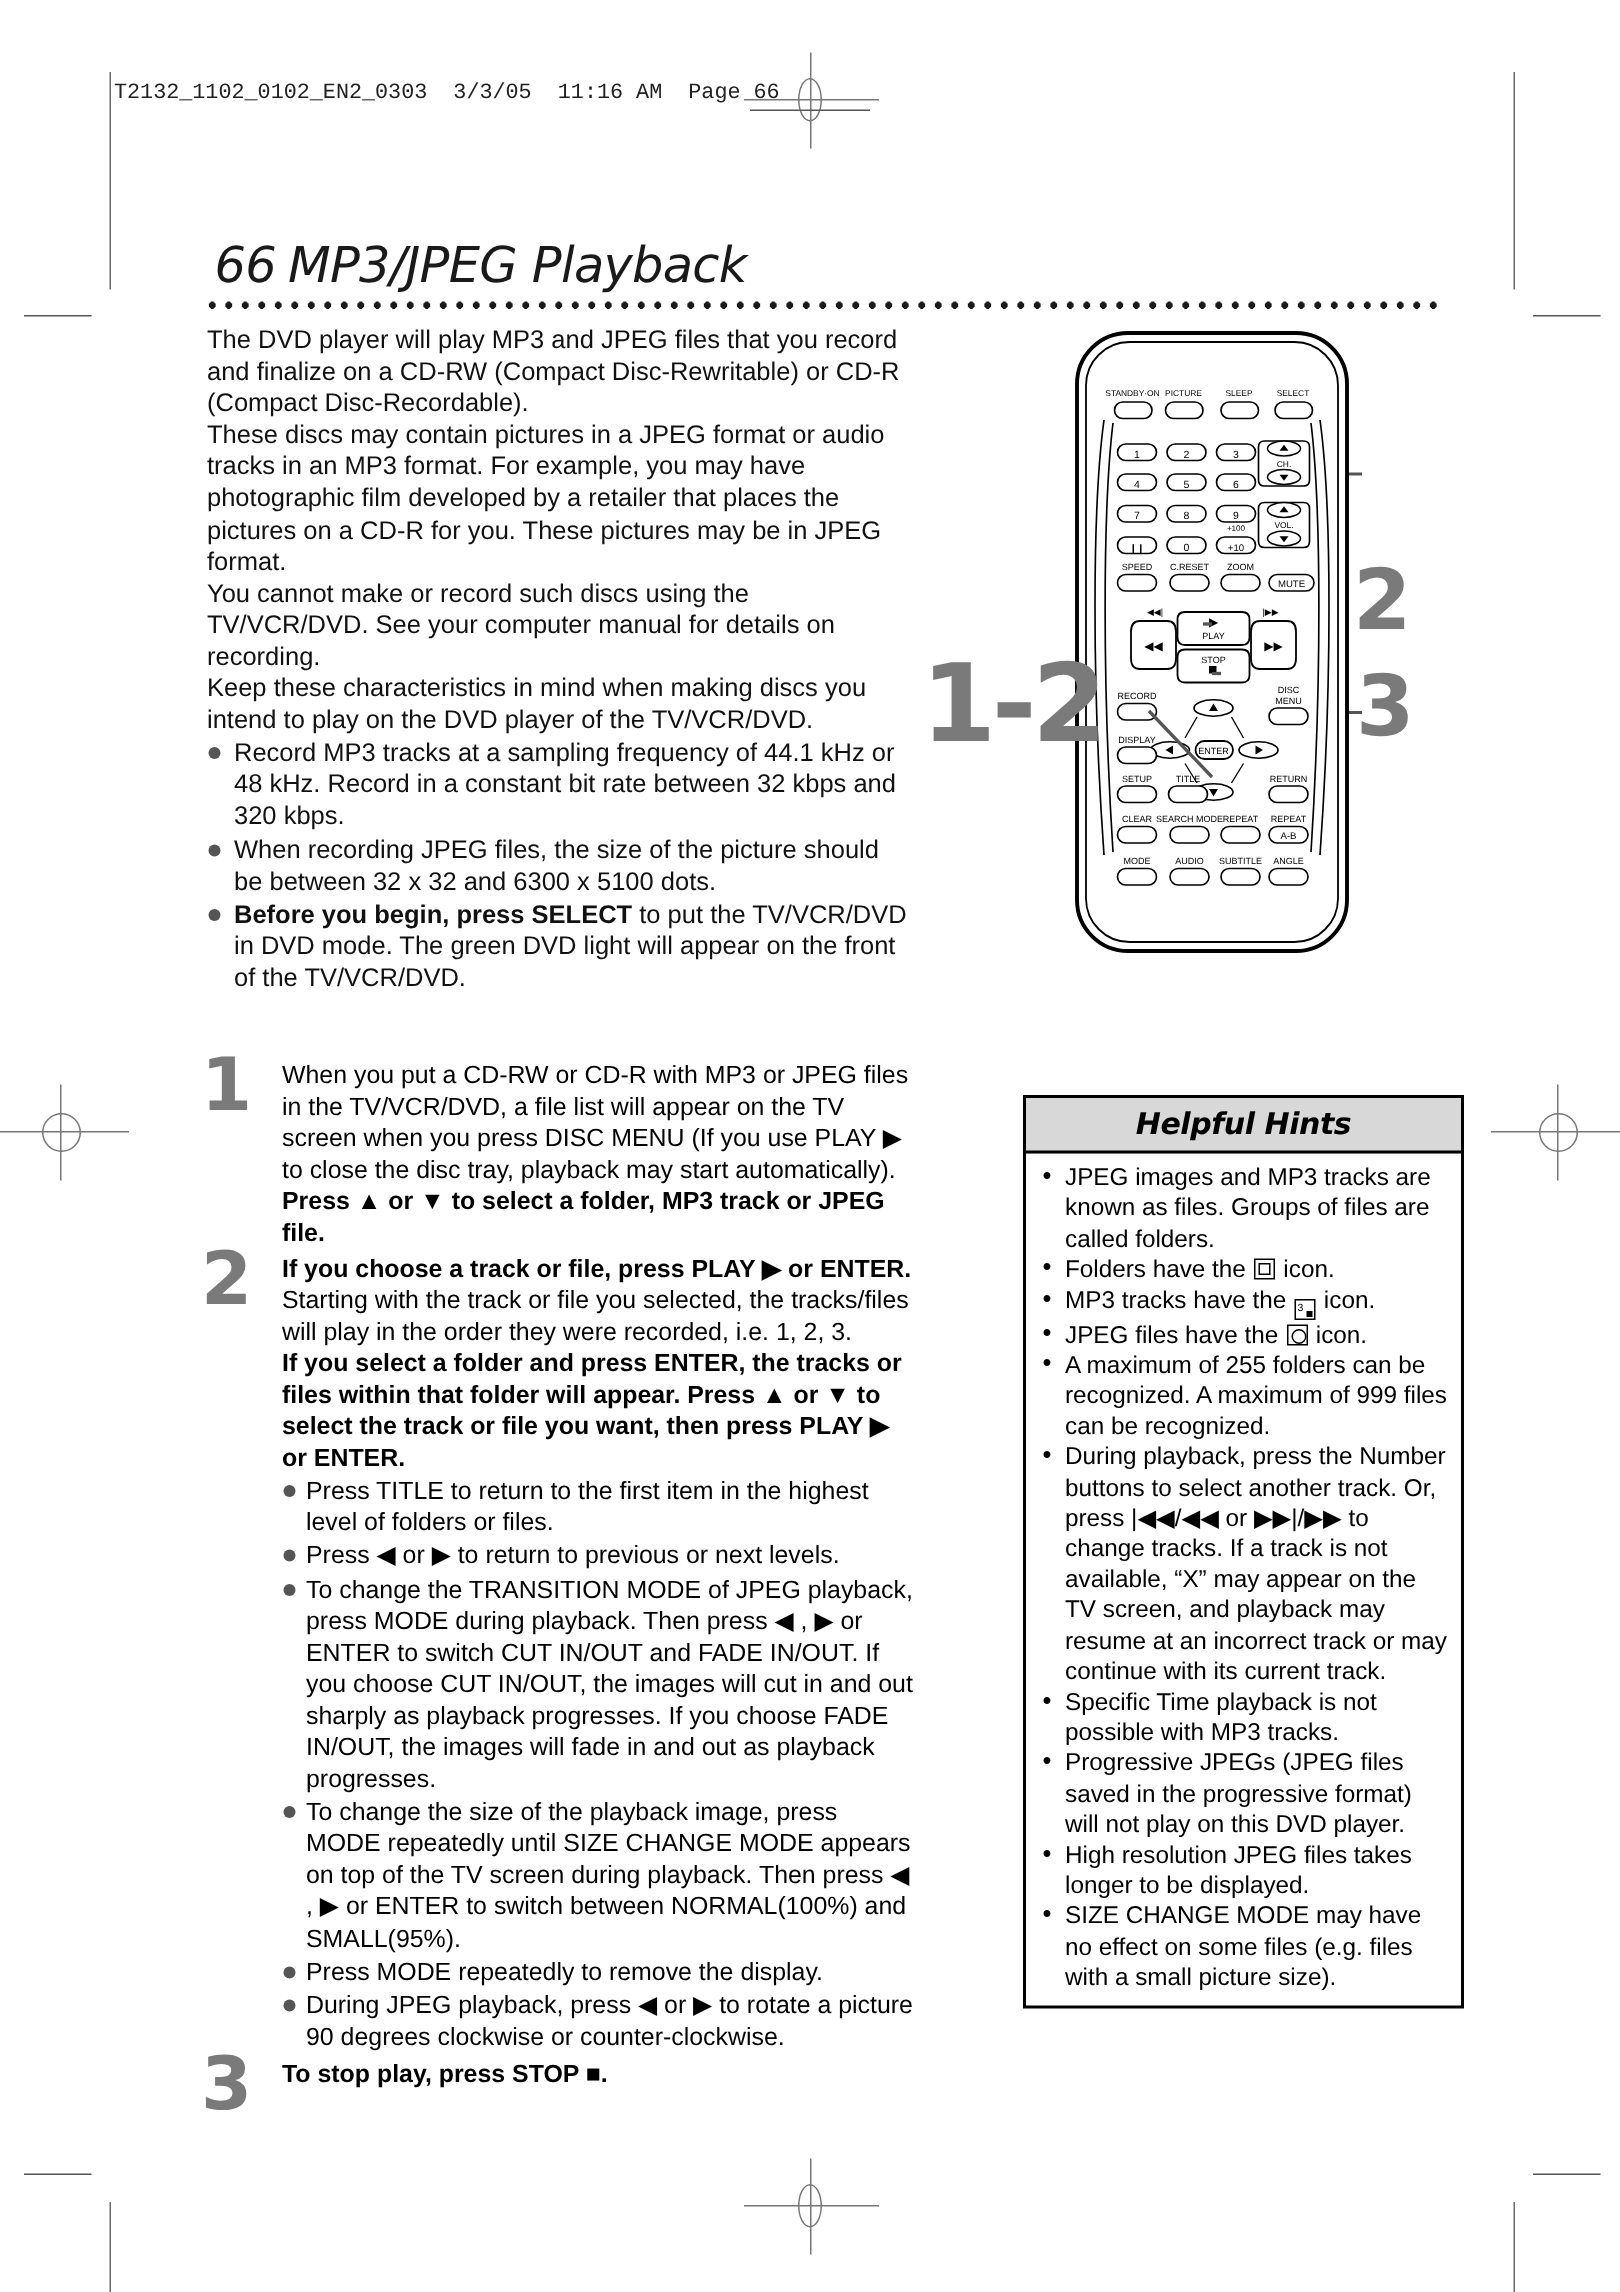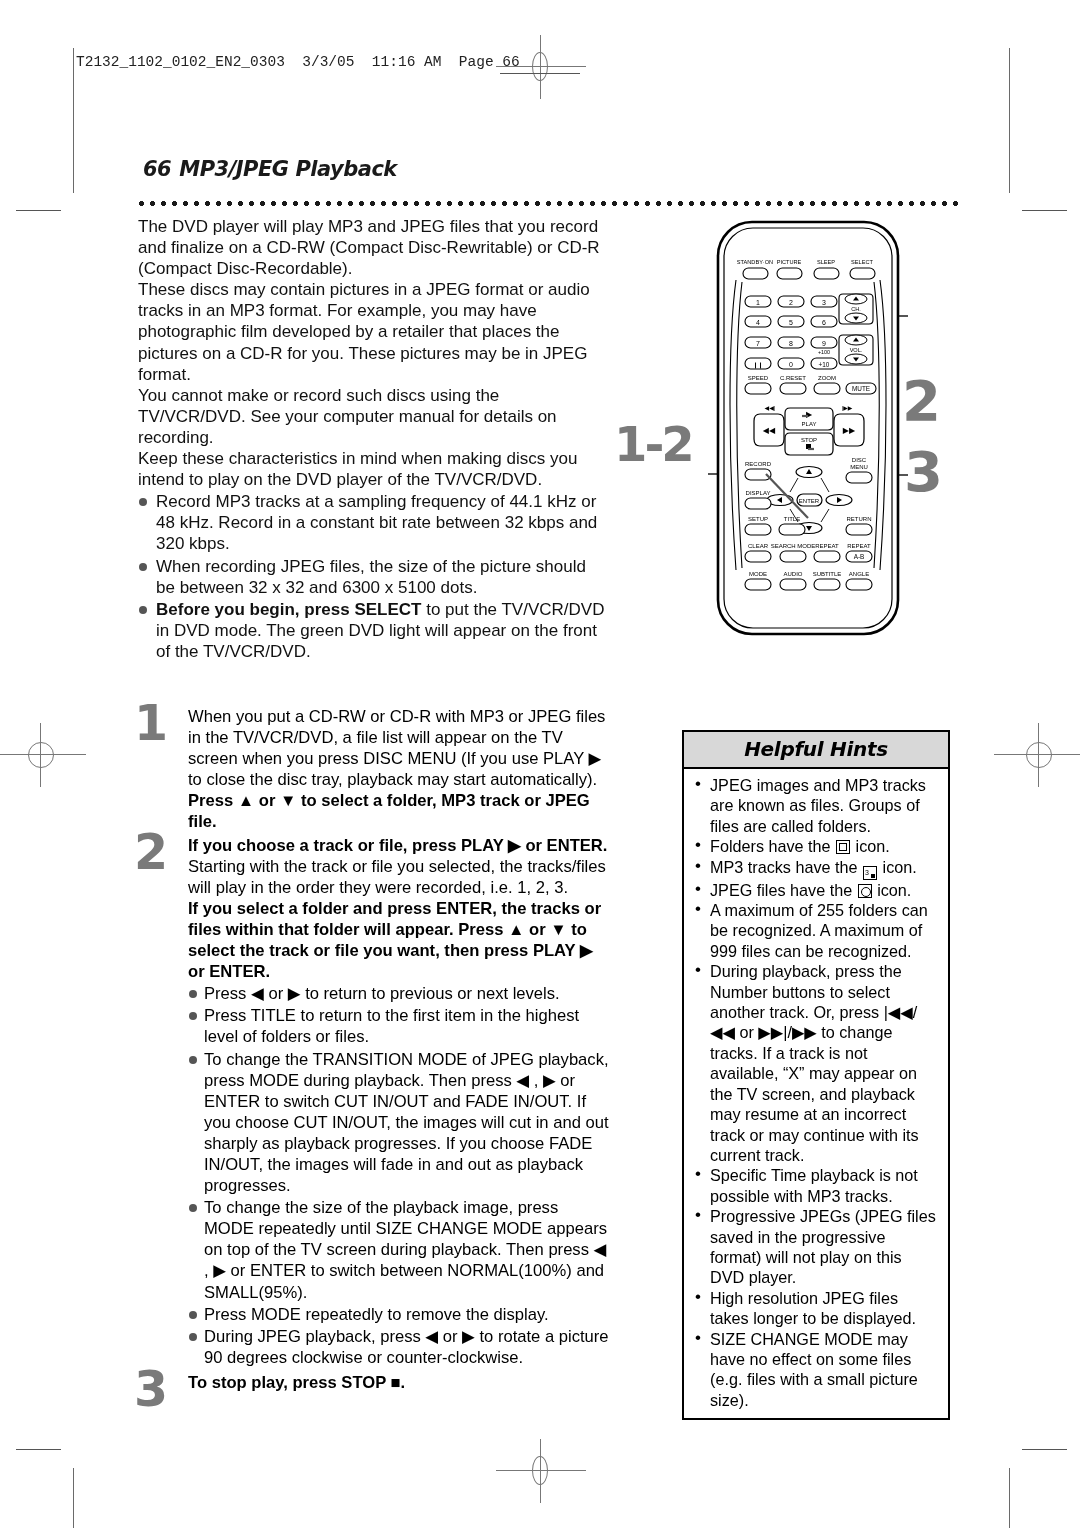--- a/index.html
+++ b/index.html
@@ -78,22 +78,22 @@
     background: #555;
   }
 
   
   .page-title {
     position: absolute;
     left: 143px;
     top: 157px;
     font-family: "DejaVu Sans", sans-serif;
     font-style: italic;
-    font-weight: bold;
-    font-size: 21px;
+    font-weight: normal;
+    font-size: 33px;
     letter-spacing: -0.5px;
     color: #1a1a1a;
     white-space: nowrap;
   }
   .title-num { margin-right: 8px; }
   .dotrule {
     position: absolute;
     left: 136px;
     top: 201px;
     width: 824px;
@@ -172,36 +172,36 @@
     width: 370px;
     height: 420px;
   }
   .callout {
     position: absolute;
     font-family: "DejaVu Sans", sans-serif;
     font-weight: bold;
     color: #7a7a7a;
     line-height: 1;
   }
-  .callout.c12 { left: 2px; top: 202px; font-size: 48px; letter-spacing: -3px; }
+  .callout.c12 { left: 2px; top: 215px; font-size: 72px; letter-spacing: -3px; }
   .callout.c2  { left: 290px; top: 155px; font-size: 56px; }
   .callout.c3  { left: 292px; top: 226px; font-size: 56px; }
 
   .lead-line {
     position: absolute;
     height: 2px;
     background: #555;
   }
 
   
   .hints {
     position: absolute;
     left: 682px;
     top: 730px;
-    width: 268px;
+    width: 294px;
     border: 2px solid #000;
     box-sizing: border-box;
     background: #fff;
   }
   .hints-title {
     border-bottom: 2px solid #000;
     background: #d8d8d8;
     text-align: center;
     font-family: "DejaVu Sans", sans-serif;
     font-style: italic;
@@ -343,25 +343,25 @@
     <div class="step-num">2</div>
     <div class="step-body">
       <b>If you choose a track or file, press PLAY ▶ or ENTER.</b><span> Starting with the track or file you selected, the tracks/files will play in the order they were recorded, i.e. 1, 2, 3.</span>
     </div>
     <div class="step-body" style="margin-top:0;">
       <b>If you select a folder and press ENTER, the tracks or files within that folder will appear. Press ▲ or ▼ to select the track or file you want, then press PLAY ▶ or ENTER.</b>
     </div>
     <div class="sub-list">
       <div class="bullet-row">
         <span class="dot"></span>
-        <span>Press ◀ or ▶ to return to previous or next levels.</span>
+        <span>Press TITLE to return to the first item in the highest level of folders or files.</span>
       </div>
       <div class="bullet-row">
         <span class="dot"></span>
-        <span>Press TITLE to return to the first item in the highest level of folders or files.</span>
+        <span>Press ◀ or ▶ to return to previous or next levels.</span>
       </div>
       <div class="bullet-row">
         <span class="dot"></span>
         <span>To change the TRANSITION MODE of JPEG playback, press MODE during playback.  Then press ◀ , ▶ or ENTER to switch CUT IN/OUT and FADE IN/OUT.  If you choose CUT IN/OUT, the images will cut in and out sharply as playback progresses.  If you choose FADE IN/OUT, the images will fade in and out as playback progresses.</span>
       </div>
       <div class="bullet-row">
         <span class="dot"></span>
         <span>To change the size of the playback image, press MODE repeatedly until SIZE CHANGE MODE appears on top of the TV screen during playback.  Then press ◀ , ▶ or ENTER to switch between NORMAL(100%) and SMALL(95%).</span>
       </div>
       <div class="bullet-row">

